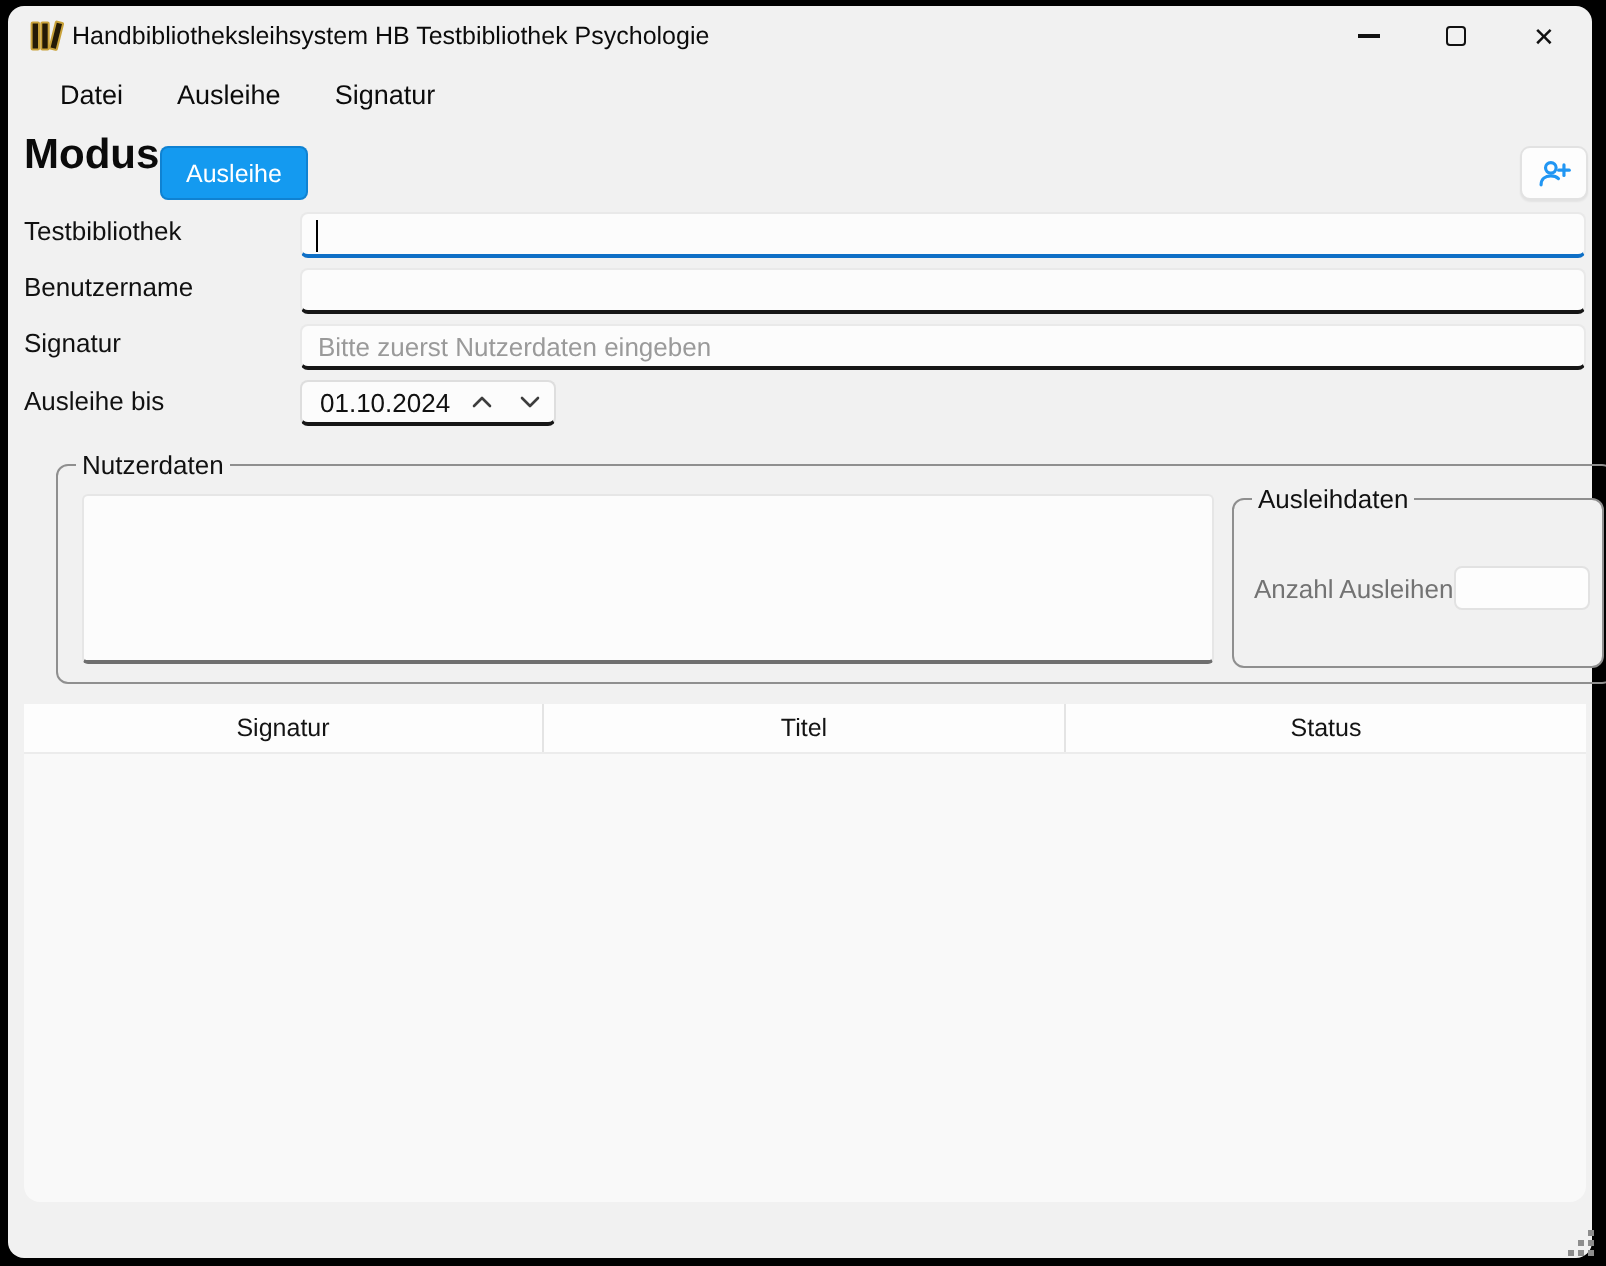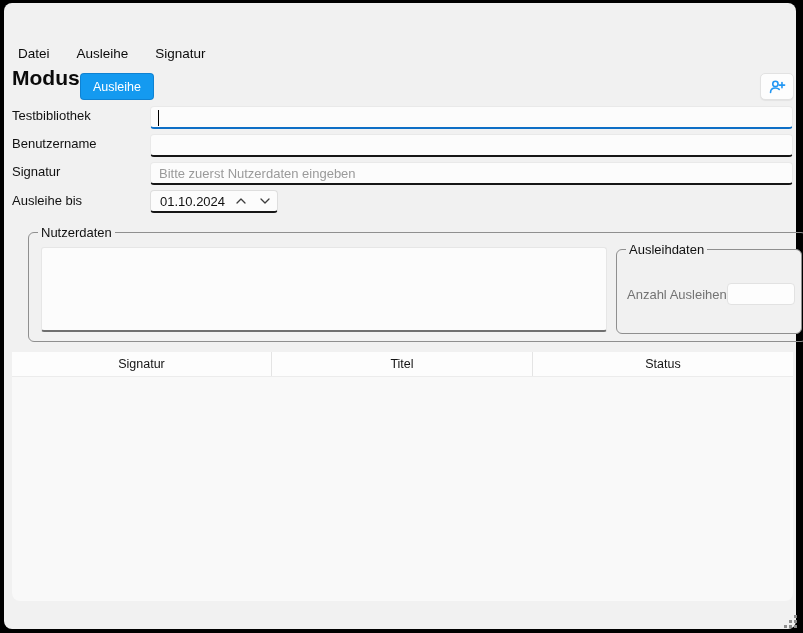--- a/index.html
+++ b/index.html
@@ -24,21 +24,21 @@
   
   .titlebar{position:absolute;top:0;left:0;right:0;height:30px;}
   .app-icon{position:absolute;left:10px;top:6px;width:18px;height:18px;}
   .window-title{position:absolute;left:32px;top:8px;font-size:12.5px;color:#0b0b0b;white-space:nowrap;}
   .win-controls{position:absolute;right:2px;top:0;height:30px;display:flex;}
   .win-btn{width:44px;height:30px;display:flex;align-items:center;justify-content:center;background:transparent;border:none;cursor:default;}
   .glyph-min{width:11px;height:1.4px;background:#111;}
   .glyph-max{width:10px;height:10px;border:1.3px solid #111;border-radius:2px;}
   .glyph-close{font-size:13px;color:#111;line-height:1;}
   
-  .menubar{position:absolute;top:30px;left:0;right:0;height:28px;display:flex;align-items:flex-end;padding-left:14px;gap:27px;}
+  .menubar{position:absolute;top:30px;left:12px;right:0;height:28px;display:flex;align-items:center;padding-left:14px;gap:27px;}
   .menu-item{font-size:13.5px;color:#0b0b0b;cursor:default;}
   
   .mode-heading{position:absolute;left:8px;top:63px;font-size:21px;font-weight:700;color:#0b0b0b;}
   .mode-chip{
     position:absolute;left:76px;top:70px;height:27px;padding:12px 12px;
     background:var(--accent);border:1px solid rgba(0,60,120,.25);border-radius:4px;
     color:#fff;font-size:12.5px;font-family:"Liberation Sans",sans-serif;
     display:flex;align-items:center;
   }
   .add-user-btn{
@@ -104,20 +104,39 @@
   .resize-grip{position:absolute;left:779px;top:611px;width:16px;height:15px;}
   .resize-grip i{position:absolute;width:2.5px;height:2.5px;background:#8d8d8d;}
   .g1{left:11px;top:1px;} .g2{left:6px;top:6px;} .g3{left:11px;top:6px;}
   .g4{left:1px;top:11px;} .g5{left:6px;top:11px;} .g6{left:11px;top:11px;}
 </style>
 </head>
 <body>
 
 <div class="window">
 
+  <div class="titlebar">
+    <svg class="app-icon" viewBox="0 0 16 16">
+      <rect x="1.6" y="2" width="3.3" height="12" rx="0.5" fill="#241a06" stroke="#c9a23a" stroke-width="0.9"></rect>
+      <rect x="5.9" y="2" width="3.3" height="12" rx="0.5" fill="#241a06" stroke="#c9a23a" stroke-width="0.9"></rect>
+      <rect x="10.9" y="1.7" width="3.3" height="12.3" rx="0.5" transform="rotate(14 12.5 8)" fill="#241a06" stroke="#c9a23a" stroke-width="0.9"></rect>
+    </svg>
+    <span class="window-title">Handbibliotheksleihsystem HB Testbibliothek Psychologie</span>
+    <div class="win-controls">
+      <button class="win-btn">
+        <span class="glyph-min"></span>
+      </button>
+      <button class="win-btn">
+        <span class="glyph-max"></span>
+      </button>
+      <button class="win-btn">
+        <span class="glyph-close">✕</span>
+      </button>
+    </div>
+  </div>
 
   <div class="menubar">
     <span class="menu-item">Datei</span>
     <span class="menu-item">Ausleihe</span>
     <span class="menu-item">Signatur</span>
   </div>
 
   <div class="mode-heading">Modus</div>
   <button class="mode-chip">Ausleihe</button>
   <button class="add-user-btn">

